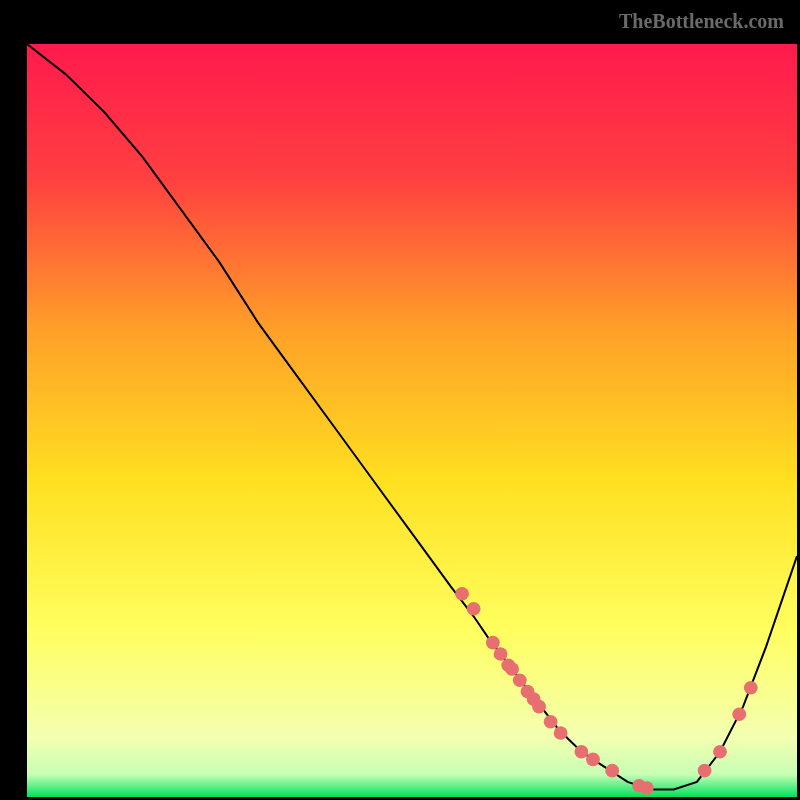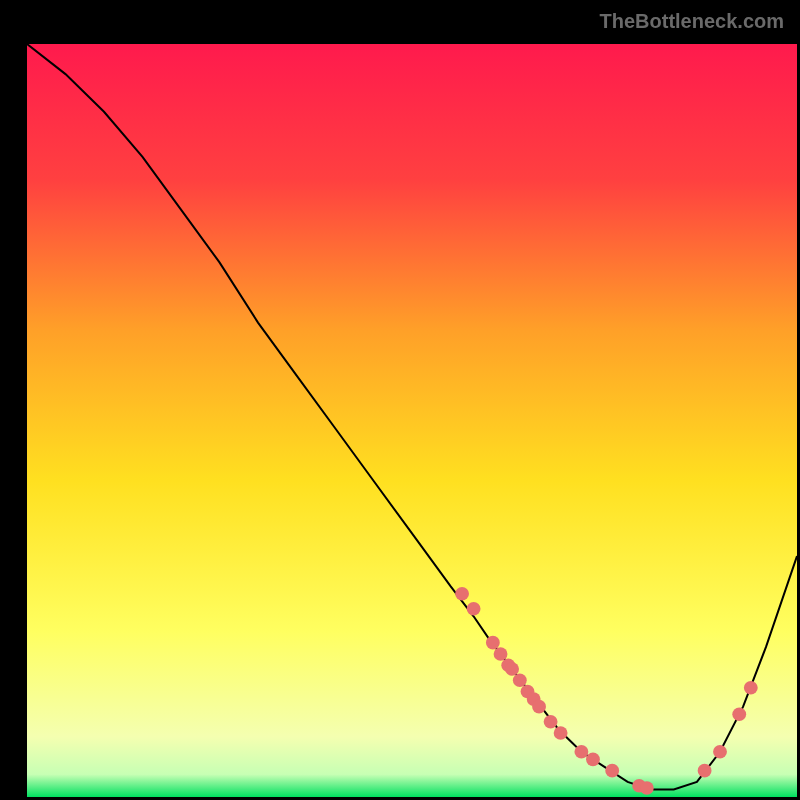--- a/index.html
+++ b/index.html
@@ -30,21 +30,21 @@
     position: absolute;
     left: 0;
     top: 0;
     width: 100%;
     height: 100%;
   }
   .watermark {
     position: absolute;
     top: 10px;
     right: 16px;
-    font-family: Liberation Sans, sans-serif;
+    font-family: Liberation Serif, serif;
     font-size: 20px;
     font-weight: bold;
     color: #6a6a6a;
   }
   svg.curve {
     position: absolute;
     left: 0;
     top: 0;
     width: 100%;
     height: 100%;

